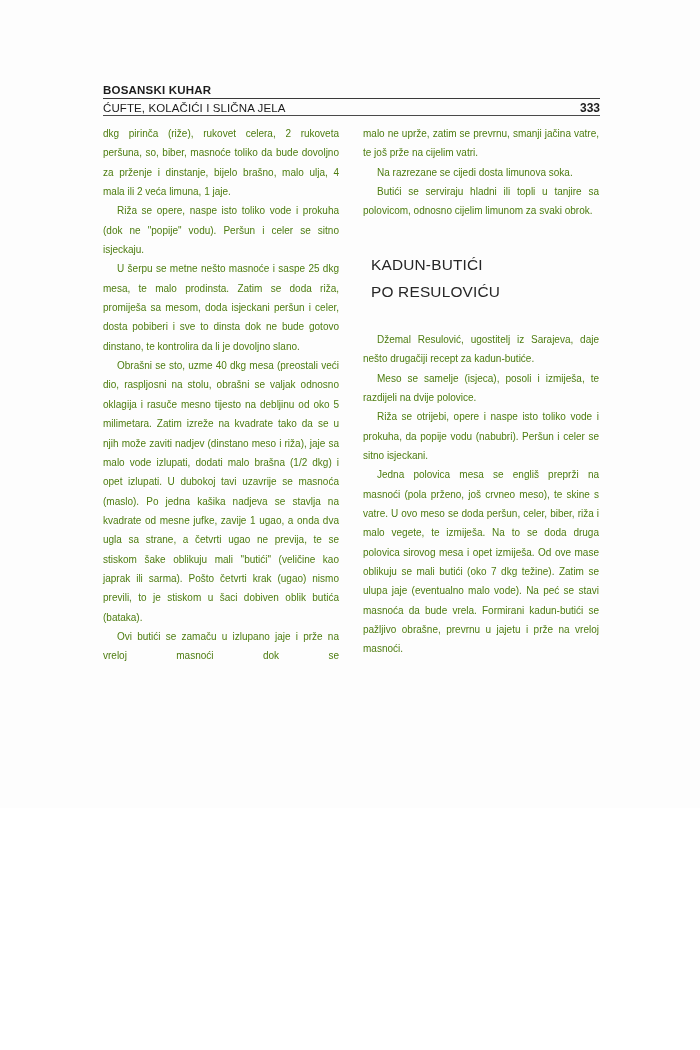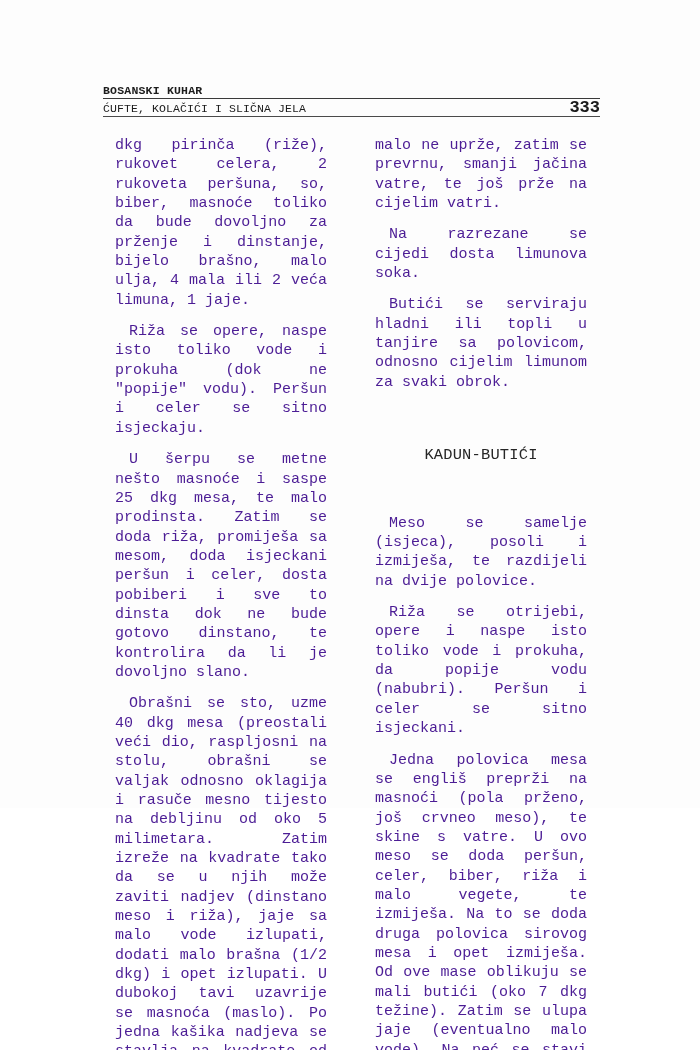--- a/index.html
+++ b/index.html
@@ -16,21 +16,20 @@
     overflow: hidden;
   }
 
   .page {
     position: absolute;
     left: 0;
     top: 0;
     width: 700px;
     height: 808px;
     background: #fdfdfd;
-    font-family: Liberation Mono, monospace;
   }
 
   
   .header {
     position: absolute;
     left: 103px;
     top: 84px;
     width: 497px;
   }
   .header-book {
@@ -52,21 +51,21 @@
     margin-top: 1.5px;
     text-align: center;
   }
   .header-section {
     font-size: 11.5px;
     letter-spacing: 0.1px;
     line-height: 14px;
     color: #1c1c1c;
   }
   .header-pageno {
-    font-size: 17px;
+    font-size: 12px;
     font-weight: bold;
     line-height: 14px;
     color: #1c1c1c;
   }
   .rule-bottom {
     border-top: 1.1px solid #4a4a4a;
     margin-top: 0px;
     width: 100%;
   }
 
@@ -77,47 +76,47 @@
     top: 124px;
     width: 497px;
     display: flex;
     gap: 24px;
   }
   .col {
     width: 236px;
   }
 
   p.para {
-    margin: 12px;
-    font-size: 15px;
+    margin: 0;
+    font-size: 10px;
     line-height: 19.35px;
     text-align: justify;
     text-justify: inter-word;
-    color: #4c1d95;
+    color: #4d7c0f;
     hyphens: manual;
   }
   p.para.indent {
     text-indent: 14px;
   }
 
   
   .j::after {
     content: "";
     display: inline-block;
     width: 100%;
   }
 
   h2.section-title {
-    margin: 16px;
+    margin: 8px;
     font-size: 15.4px;
     font-weight: normal;
     line-height: 19.6px;
     letter-spacing: 0.2px;
     color: #262626;
-    text-align: center;
+    text-align: left;
   }
   .gap-before-title { height: 26px; }
   .gap-after-title  { height: 20px; }
 </style>
 </head>
 <body>
 
 <div class="page">
 
   <div class="header">
@@ -140,21 +139,23 @@
       <p class="para indent j">Ovi butići se zamaču u izlupano jaje i prže na vreloj masnoći dok se</p>
     </div>
 
     <div class="col">
       <p class="para">malo ne uprže, zatim se prevrnu, smanji jačina vatre, te još prže na cijelim vatri.</p>
       <p class="para indent">Na razrezane se cijedi dosta limunova soka.</p>
       <p class="para indent">Butići se serviraju hladni ili topli u tanjire sa polovicom, odnosno cijelim limunom za svaki obrok.</p>
 
       <div class="gap-before-title"></div>
       <h2 class="section-title">KADUN-BUTIĆI</h2>
+      <h2 class="section-title">PO RESULOVIĆU</h2>
       <div class="gap-after-title"></div>
 
+      <p class="para indent">Džemal Resulović, ugostitelj iz Sarajeva, daje nešto drugačiji recept za kadun-butiće.</p>
       <p class="para indent">Meso se samelje (isjeca), posoli i izmiješa, te razdijeli na dvije polovice.</p>
       <p class="para indent">Riža se otrijebi, opere i naspe isto toliko vode i prokuha, da popije vodu (nabubri). Peršun i celer se sitno isjeckani.</p>
       <p class="para indent">Jedna polovica mesa se engliš preprži na masnoći (pola prženo, još crvneo meso), te skine s vatre. U ovo meso se doda peršun, celer, biber, riža i malo vegete, te izmiješa. Na to se doda druga polovica sirovog mesa i opet izmiješa. Od ove mase oblikuju se mali butići (oko 7 dkg težine). Zatim se ulupa jaje (eventualno malo vode). Na peć se stavi masnoća da bude vrela. Formirani kadun-butići se pažljivo obrašne, prevrnu u jajetu i prže na vreloj masnoći.</p>
     </div>
 
   </div>
 </div>
 
 </body></html>

